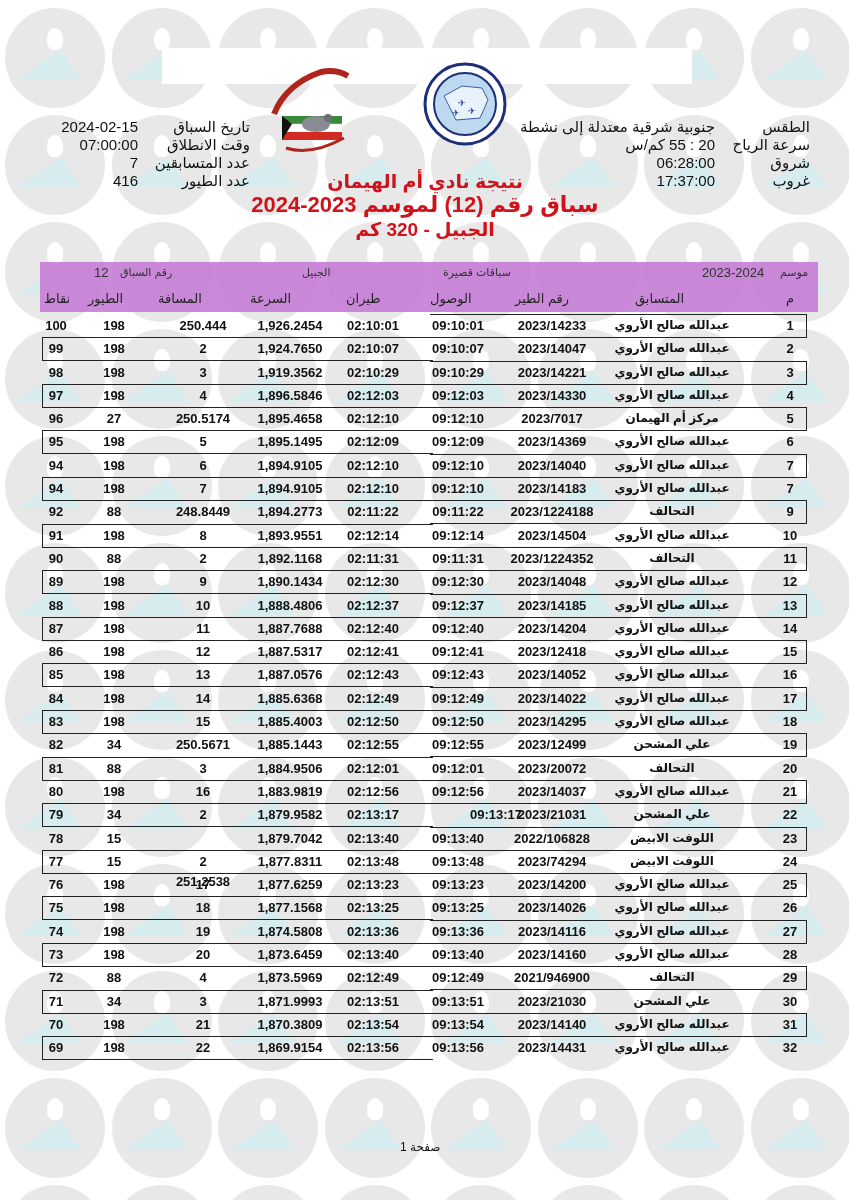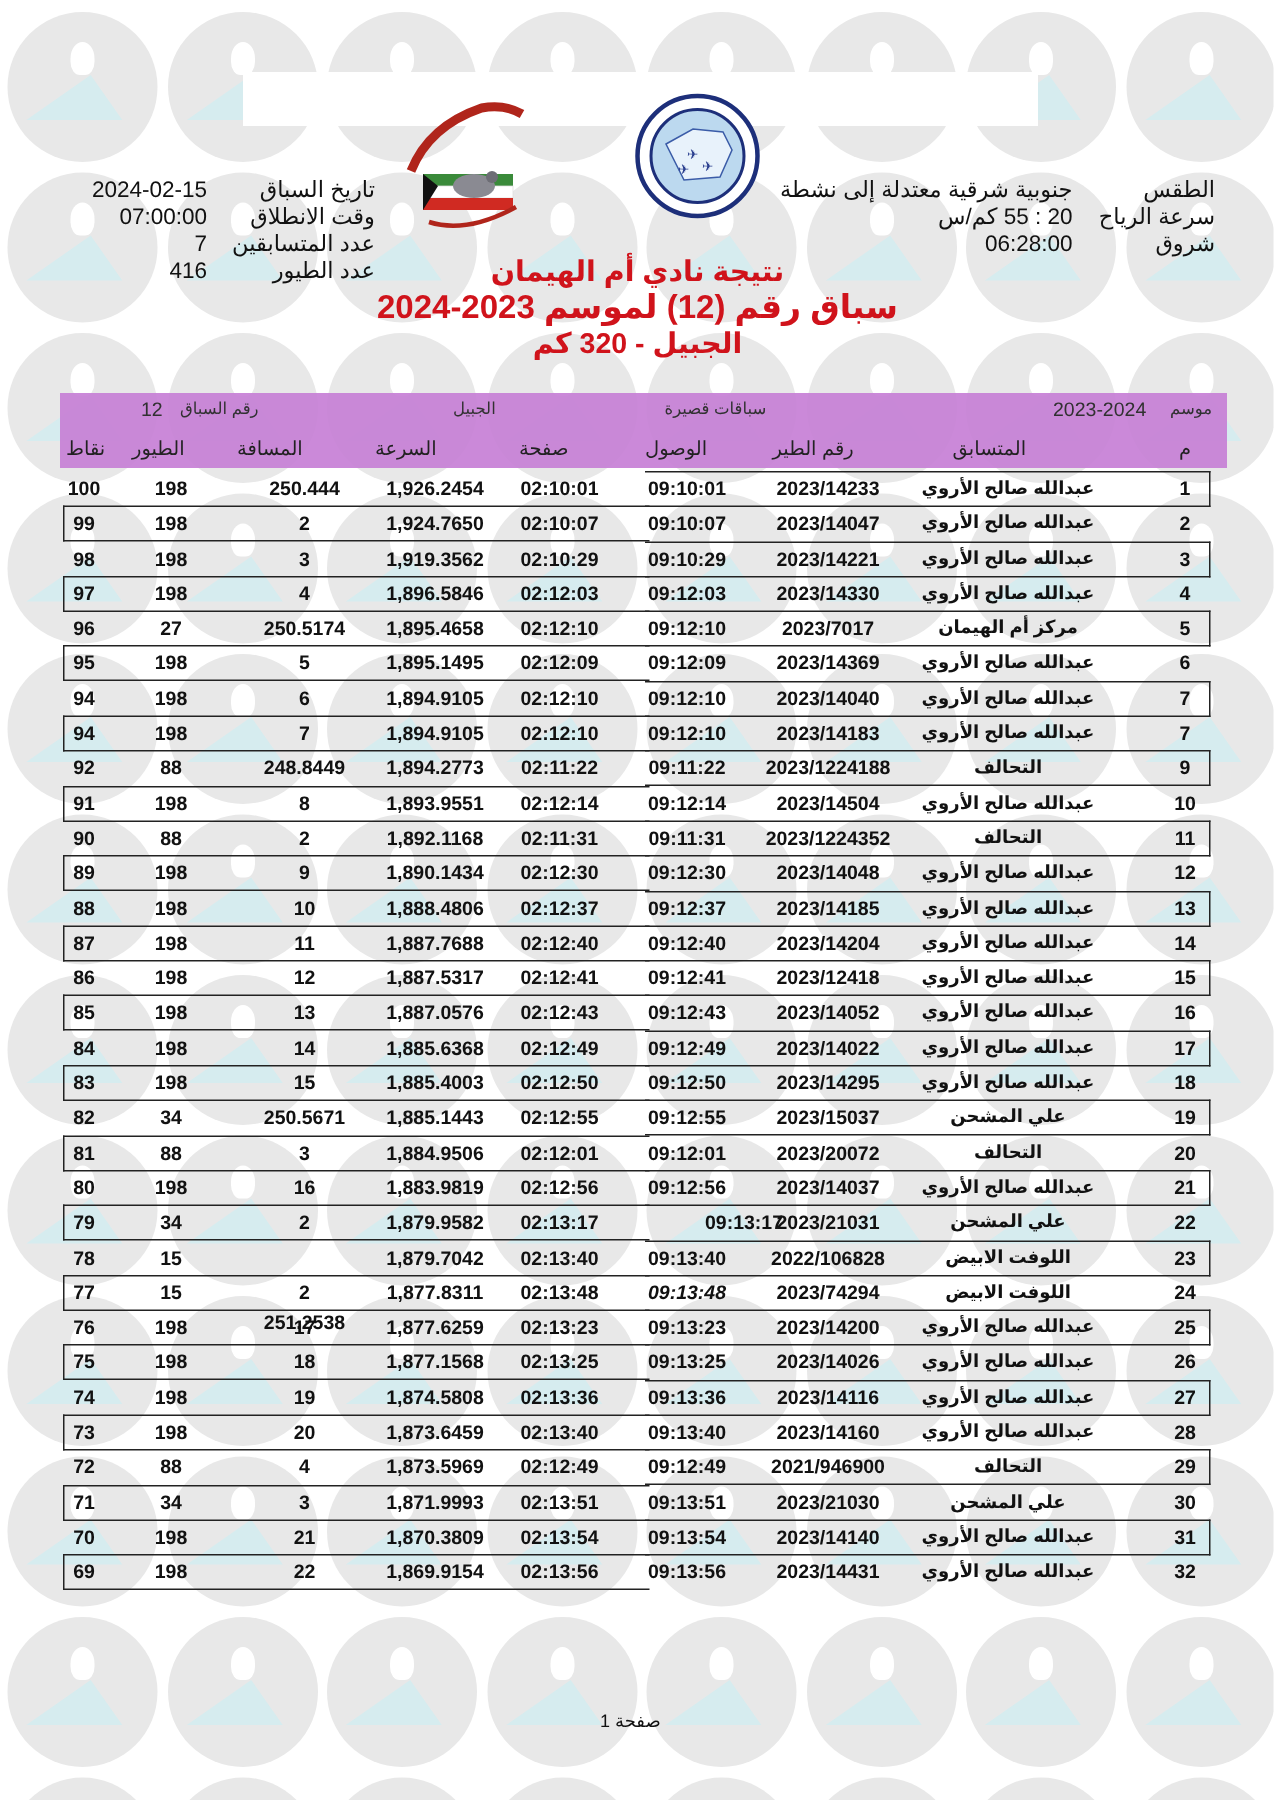--- a/index.html
+++ b/index.html
@@ -223,39 +223,43 @@
       <span class="lbl">الطقس</span>
     </div>
     <div class="row">
       <span class="val">20 : 55 كم/س</span>
       <span class="lbl">سرعة الرياح</span>
     </div>
     <div class="row">
       <span class="val">06:28:00</span>
       <span class="lbl">شروق</span>
     </div>
+    <div class="row">
+      <span class="val">17:37:00</span>
+      <span class="lbl">غروب</span>
+    </div>
   </div>
 
   <div class="title t1">نتيجة نادي أم الهيمان</div>
   <div class="title t2">سباق رقم (12) لموسم 2023-2024</div>
   <div class="title t3">الجبيل - 320 كم</div>
 
   <div class="thead">
     <span class="sub" style="left:740px;">موسم</span>
     <span class="sub" style="left:662px; font-size:13px; top:3px;">2023-2024</span>
     <span class="sub" style="left:403px;">سباقات قصيرة</span>
     <span class="sub" style="left:262px;">الجبيل</span>
     <span class="sub" style="left:80px;">رقم السباق</span>
     <span class="sub" style="left:54px; font-size:13px; top:3px;">12</span>
 
     <span class="col" style="left:746px;">م</span>
     <span class="col" style="left:595px;">المتسابق</span>
     <span class="col" style="left:475px;">رقم الطير</span>
     <span class="col" style="left:390px;">الوصول</span>
-    <span class="col" style="left:306px;">صفحة</span>
+    <span class="col" style="left:306px;">طيران</span>
     <span class="col" style="left:210px;">السرعة</span>
     <span class="col" style="left:118px;">المسافة</span>
     <span class="col" style="left:48px;">الطيور</span>
     <span class="col" style="left:4px;">نقاط</span>
   </div>
 
   <div class="tbl" id="tbl">
       <div class="trow">
         <div class="box-r"></div>
         <span class="c" style="left: 16px; transform: translateX(-50%);">100</span>
@@ -473,21 +477,21 @@
         <span class="c" style="left: 750px; transform: translateX(-50%);">18</span>
       </div>
       <div class="trow">
         <div class="box-r"></div>
         <span class="c" style="left: 16px; transform: translateX(-50%);">82</span>
         <span class="c" style="left: 74px; transform: translateX(-50%);">34</span>
         <span class="c" style="left: 163px; transform: translateX(-50%);">250.5671</span>
         <span class="c" style="left: 250px; transform: translateX(-50%);">1,885.1443</span>
         <span class="c" style="left: 333px; transform: translateX(-50%);">02:12:55</span>
         <span class="c" style="left: 418px; transform: translateX(-50%);">09:12:55</span>
-        <span class="c" style="left: 512px; transform: translateX(-50%);">2023/15037</span>
+        <span class="c" style="left: 512px; transform: translateX(-50%);">2023/12499</span>
         <span class="c name" style="left: 632px; transform: translateX(-50%);">علي المشحن</span>
         <span class="c" style="left: 750px; transform: translateX(-50%);">19</span>
       </div>
       <div class="trow">
         <div class="box-l"></div>
         <span class="c" style="left: 16px; transform: translateX(-50%);">81</span>
         <span class="c" style="left: 74px; transform: translateX(-50%);">88</span>
         <span class="c" style="left: 163px; transform: translateX(-50%);">3</span>
         <span class="c" style="left: 250px; transform: translateX(-50%);">1,884.9506</span>
         <span class="c" style="left: 333px; transform: translateX(-50%);">02:12:01</span>
@@ -532,21 +536,21 @@
         <span class="c name" style="left: 632px; transform: translateX(-50%);">اللوفت الابيض</span>
         <span class="c" style="left: 750px; transform: translateX(-50%);">23</span>
       </div>
       <div class="trow">
         <div class="box-l"></div>
         <span class="c" style="left: 16px; transform: translateX(-50%);">77</span>
         <span class="c" style="left: 74px; transform: translateX(-50%);">15</span>
         <span class="c" style="left: 163px; transform: translateX(-50%);">2</span>
         <span class="c" style="left: 250px; transform: translateX(-50%);">1,877.8311</span>
         <span class="c" style="left: 333px; transform: translateX(-50%);">02:13:48</span>
-        <span class="c" style="left: 418px; transform: translateX(-50%); font-style: italic;">09:13:48</span>
+        <span class="c" style="left: 418px; transform: translateX(-50%);">09:13:48</span>
         <span class="c" style="left: 512px; transform: translateX(-50%);">2023/74294</span>
         <span class="c name" style="left: 632px; transform: translateX(-50%);">اللوفت الابيض</span>
         <span class="c" style="left: 750px; transform: translateX(-50%);">24</span>
       </div>
       <div class="trow">
         <div class="box-r"></div>
         <span class="c" style="left: 16px; transform: translateX(-50%);">76</span>
         <span class="c" style="left: 74px; transform: translateX(-50%);">198</span>
         <span class="c" style="left: 163px; transform: translateX(-50%);">17</span>
         <span class="c" style="left: 250px; transform: translateX(-50%);">1,877.6259</span>

